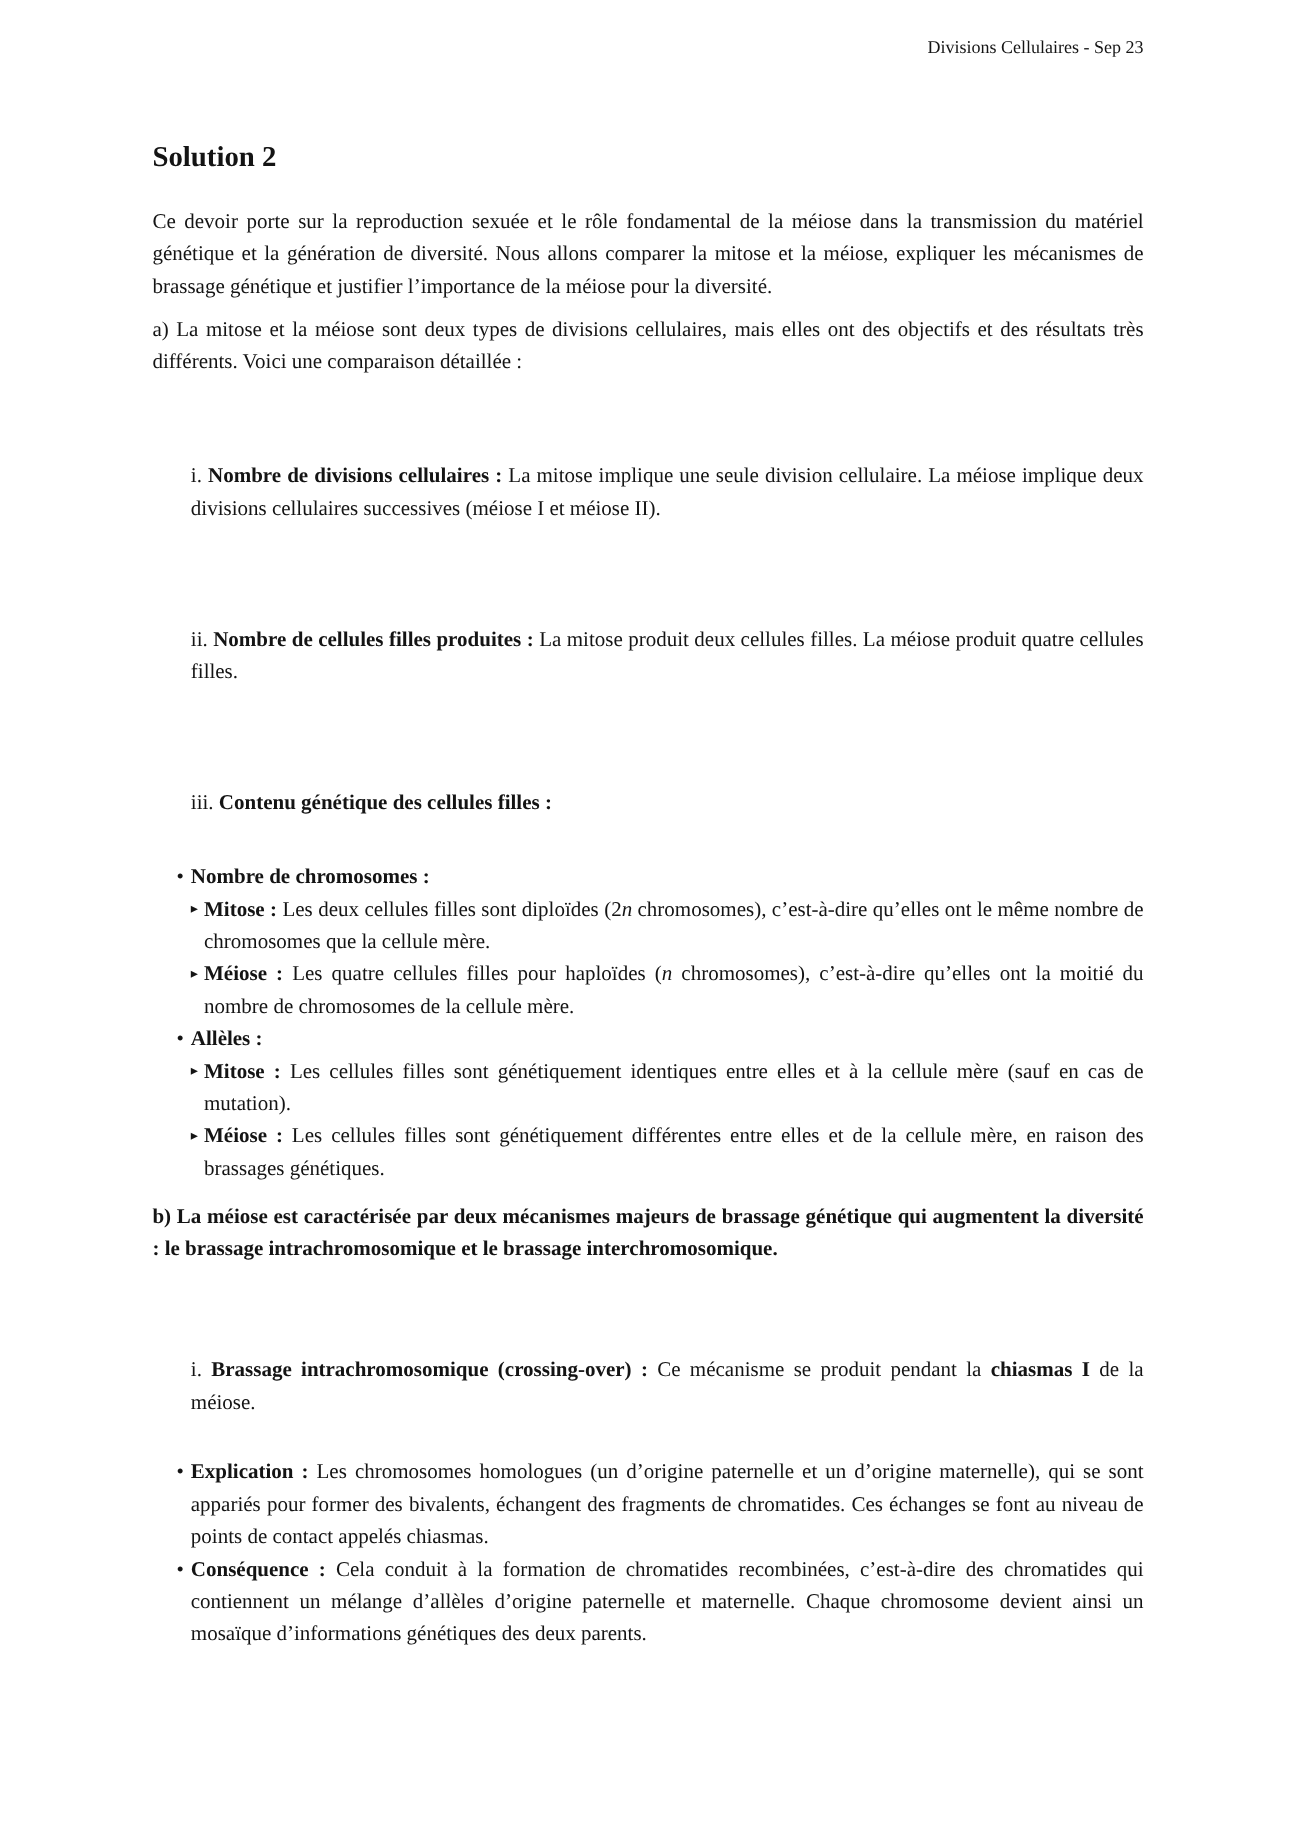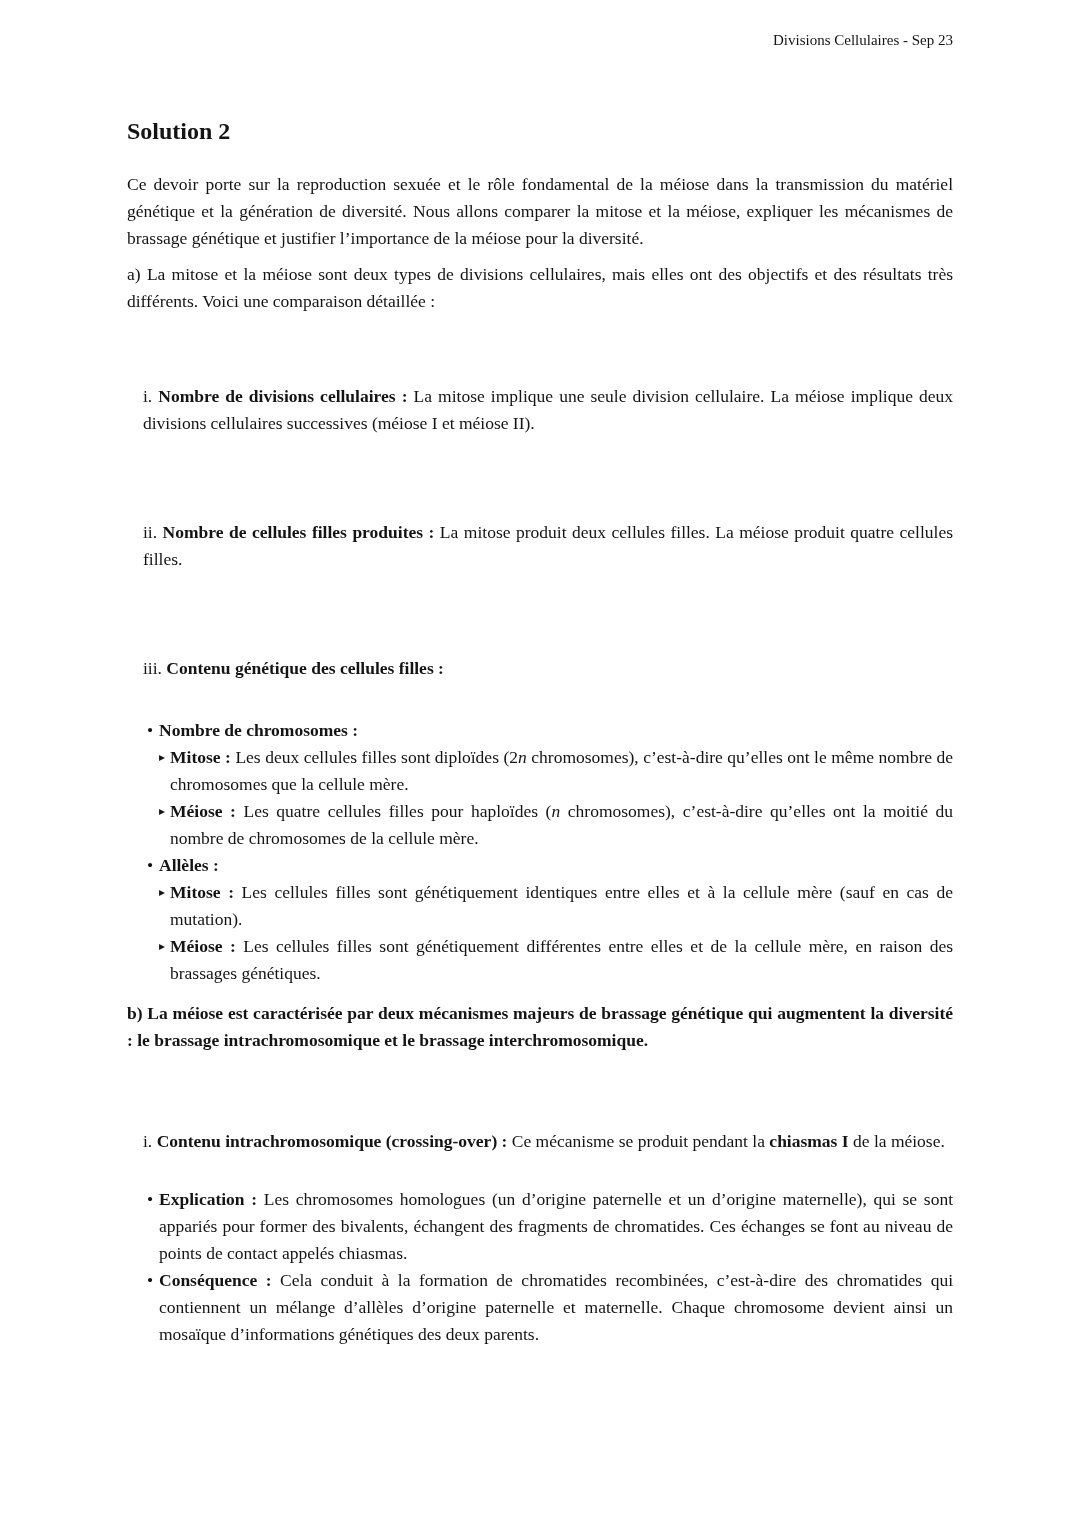--- a/index.html
+++ b/index.html
@@ -26,21 +26,21 @@
     margin-top: 66px;
     font-size: 24px;
     line-height: 30px;
     font-weight: 700;
   }
   p.body {
     font-size: 17.5px;
     line-height: 27px;
     text-align: justify;
   }
-  .indent { margin-left: 16px; }
+  .indent { margin-left: 32px; }
   .mt-25 { margin-top: 25px; }
   .mt-9  { margin-top: 9px; }
   .mt-68 { margin-top: 68px; }
   .mt-82 { margin-top: 82px; }
   .mt-35 { margin-top: 35px; }
   .mt-13 { margin-top: 13px; font-weight: bold; }
   .mt-74 { margin-top: 74px; }
   .mt-31 { margin-top: 31px; }
   ul { list-style: none; }
   .l1 {
@@ -116,21 +116,21 @@
         <span class="bullet-dot">•</span><b>Allèles :</b>
         <ul class="l2">
           <li><span class="bullet-tri">▸</span><b>Mitose :</b><span> Les cellules filles sont génétiquement identiques entre elles et à la cellule mère (sauf en cas de mutation).</span></li>
           <li><span class="bullet-tri">▸</span><b>Méiose :</b><span> Les cellules filles sont génétiquement différentes entre elles et de la cellule mère, en raison des brassages génétiques.</span></li>
         </ul>
       </li>
     </ul>
 
     <p class="body mt-13">b) La méiose est caractérisée par deux mécanismes majeurs de brassage génétique qui augmentent la diversité : le brassage intrachromosomique et le brassage interchromosomique.</p>
 
-    <p class="body indent mt-74"><span>i. </span><b>Contenu intrachromosomique (crossing-over) :</b><span> Ce mécanisme se produit pendant la </span><b>chiasmas I</b><span> de la méiose.</span></p>
+    <p class="body indent mt-74"><span>i. </span><b>Brassage intrachromosomique (crossing-over) :</b><span> Ce mécanisme se produit pendant la </span><b>chiasmas I</b><span> de la méiose.</span></p>
 
     <ul class="l1 mt-31">
       <li><span class="bullet-dot">•</span><b>Explication :</b><span> Les chromosomes homologues (un d’origine paternelle et un d’origine maternelle), qui se sont appariés pour former des bivalents, échangent des fragments de chromatides. Ces échanges se font au niveau de points de contact appelés chiasmas.</span></li>
       <li><span class="bullet-dot">•</span><b>Conséquence :</b><span> Cela conduit à la formation de chromatides recombinées, c’est-à-dire des chromatides qui contiennent un mélange d’allèles d’origine paternelle et maternelle. Chaque chromosome devient ainsi un mosaïque d’informations génétiques des deux parents.</span></li>
     </ul>
 
   </div>
 
 </div>
 

